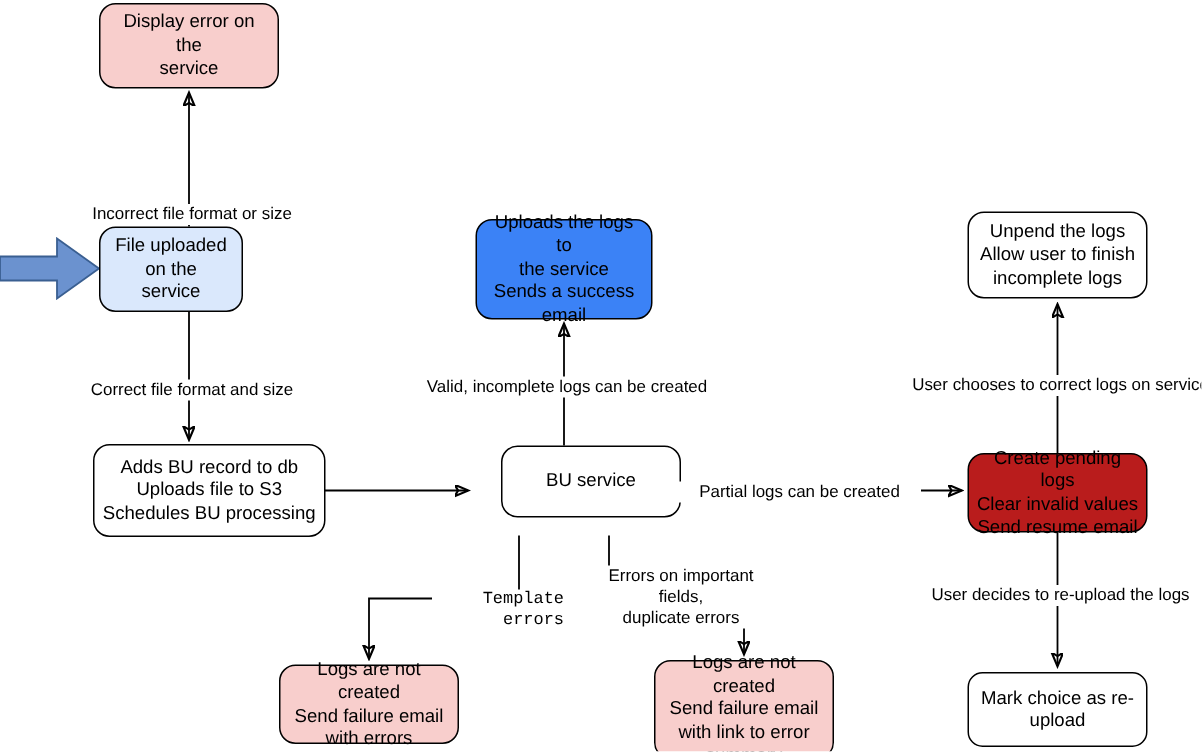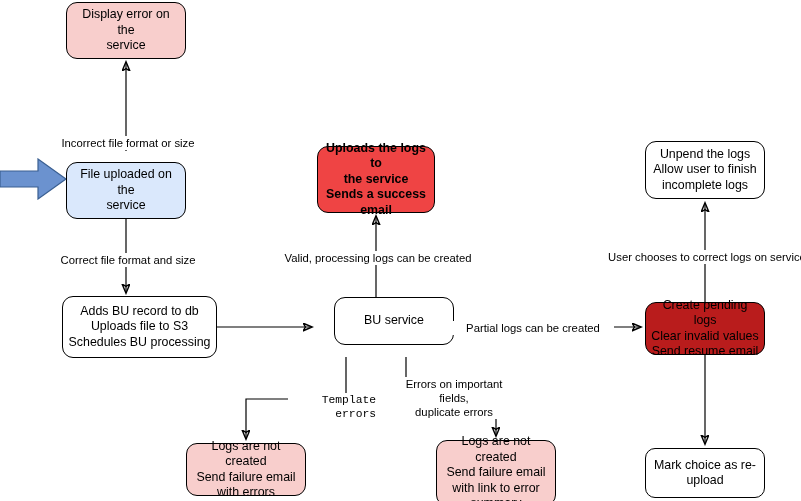--- a/index.html
+++ b/index.html
@@ -27,21 +27,21 @@
     justify-content: center;
     text-align: center;
     font-size: 12.4px;
     line-height: 15.5px;
     color: #000000;
     white-space: pre-line;
     padding: 0 5px;
   }
   .fill-pink   { background: #f8cecc; }
   .fill-blue   { background: #dae8fc; }
-  .fill-green  { background: #ef4444; font-weight: bold; }
+  .fill-green  { background: #3b82f6; }
   .fill-yellow { background: #b91c1c; }
   .fill-white  { background: #ffffff; }
 
   .edge-label {
     position: absolute;
     font-size: 11.3px;
     line-height: 14px;
     color: #000000;
     text-align: center;
     white-space: pre-line;
@@ -97,21 +97,21 @@
     <line x1="705" y1="355" x2="705" y2="444" marker-end="url(#arrowhead)"></line>
   </svg>
 
   <svg class="bigarrow" style="left:0px; top:158px;" width="70" height="42" viewBox="0 0 70 42">
     <path d="M0,13 L38,13 L38,1 L66,21 L38,41 L38,29 L0,29 Z" fill="#6b92cf" stroke="#3a5f91" stroke-width="1.2"></path>
   </svg>
 
   <div class="node fill-pink" style="left:66px; top:2px; width:120px; height:57px;">Display error on the
 service</div>
 
-  <div class="node fill-blue" style="left:66px; top:162px; width:120px; height:57px;">File uploaded on the
+  <div class="node fill-blue" style="left:66px; top:151px; width:96px; height:57px;">File uploaded on the
 service</div>
 
   <div class="node fill-white" style="left:62px; top:296px; width:155px; height:62px;">Adds BU record to db
 Uploads file to S3
 Schedules BU processing</div>
 
   <div class="node fill-green" style="left:317px; top:146px; width:118px; height:67px;">Uploads the logs to
 the service
 Sends a success
 email</div>
@@ -135,25 +135,26 @@
 Clear invalid values
 Send resume email</div>
 
   <div class="node fill-white" style="left:645px; top:448px; width:120px; height:50px;border-radius:10px;">Mark choice as re-
 upload</div>
 
   <div class="edge-label" style="left:58px; top:108px; width:136px;margin-top:28px;">Incorrect file format or size</div>
 
   <div class="edge-label" style="left:58px; top:253px; width:136px;">Correct file format and size</div>
 
-  <div class="edge-label" style="left:282px; top:251px; width:188px;">Valid, processing logs can be created</div>
+  <div class="edge-label" style="left:282px; top:251px; width:188px;">Valid, incomplete logs can be created</div>
 
   <div class="edge-label" style="left:452px; top:321px; width:158px;">Partial logs can be created</div>
 
   <div class="edge-label" style="left:288px; top:393px; width:86px; text-align:right;font-family:Liberation Mono, monospace;">Template errors</div>
 
   <div class="edge-label" style="left:391px; top:377px; width:122px;">Errors on important fields,
 duplicate errors</div>
 
   <div class="edge-label" style="left:604px; top:250px; width:202px;">User chooses to correct logs on service</div>
 
+  <div class="edge-label" style="left:614px; top:390px; width:182px;">User decides to re-upload the logs</div>
 
 </div>
 
 </body></html>

